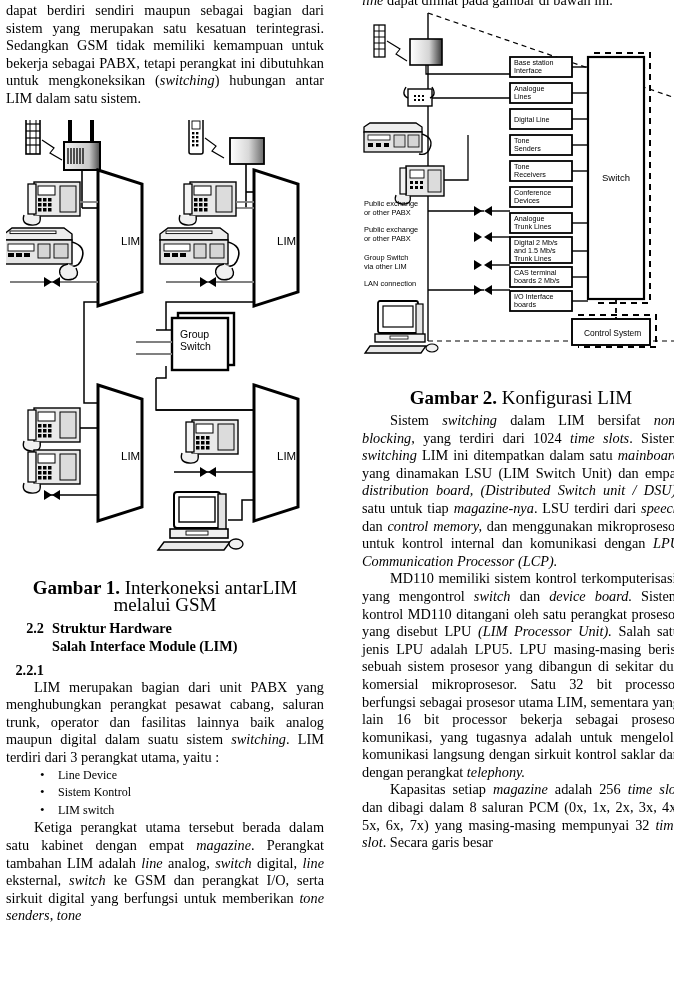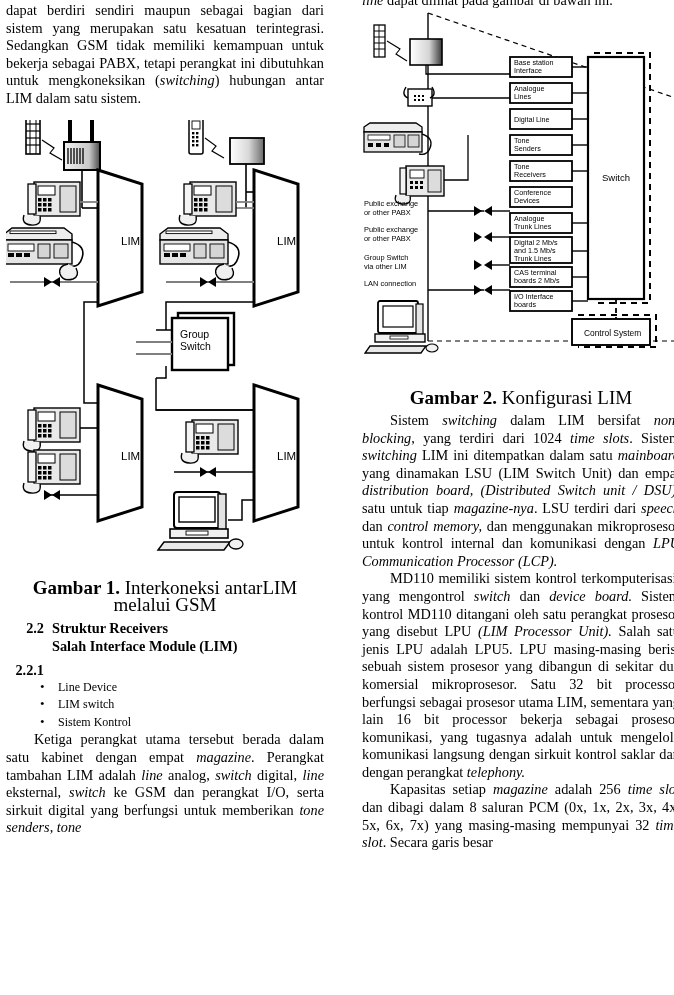--- a/index.html
+++ b/index.html
@@ -268,32 +268,33 @@
       </svg>
     </div>
 
     <div class="caption">
       <b>Gambar 1.</b>
       <span>Interkoneksi antarLIM melalui GSM</span>
     </div>
 
     <div class="heading">
       <span class="num w1">2.2</span>
-      <span>Struktur Receivers</span>
+      <span>Struktur Hardware</span>
     </div>
     <div class="heading">
       <span class="num w2">2.2.1</span>
       <span>Salah Interface Module (LIM)</span>
     </div>
 
+    <p class="body indent">LIM merupakan bagian dari unit PABX yang menghubungkan perangkat pesawat cabang, saluran trunk, operator dan fasilitas lainnya baik analog maupun digital dalam suatu sistem <span class="it">switching</span>. LIM terdiri dari 3 perangkat utama, yaitu :</p>
 
     <ul class="bullets">
       <li>Line Device</li>
+      <li>Sistem Kontrol</li>
       <li>LIM switch</li>
-      <li>Sistem Kontrol</li>
     </ul>
 
     <p class="body indent">Ketiga perangkat utama tersebut berada dalam satu kabinet dengan empat <span class="it">magazine</span>. Perangkat tambahan LIM adalah <span class="it">line</span> analog, <span class="it">switch</span> digital, <span class="it">line</span> eksternal, <span class="it">switch</span> ke GSM dan perangkat I/O, serta sirkuit digital yang berfungsi untuk memberikan <span class="it">tone senders</span>, <span class="it">tone</span></p>
   </div>
 
   <div class="col col-right">
 
     <div class="clip-top">
       <p class="body"><span class="it">line</span> dapat dilihat pada gambar di bawah ini.</p>
     </div>

